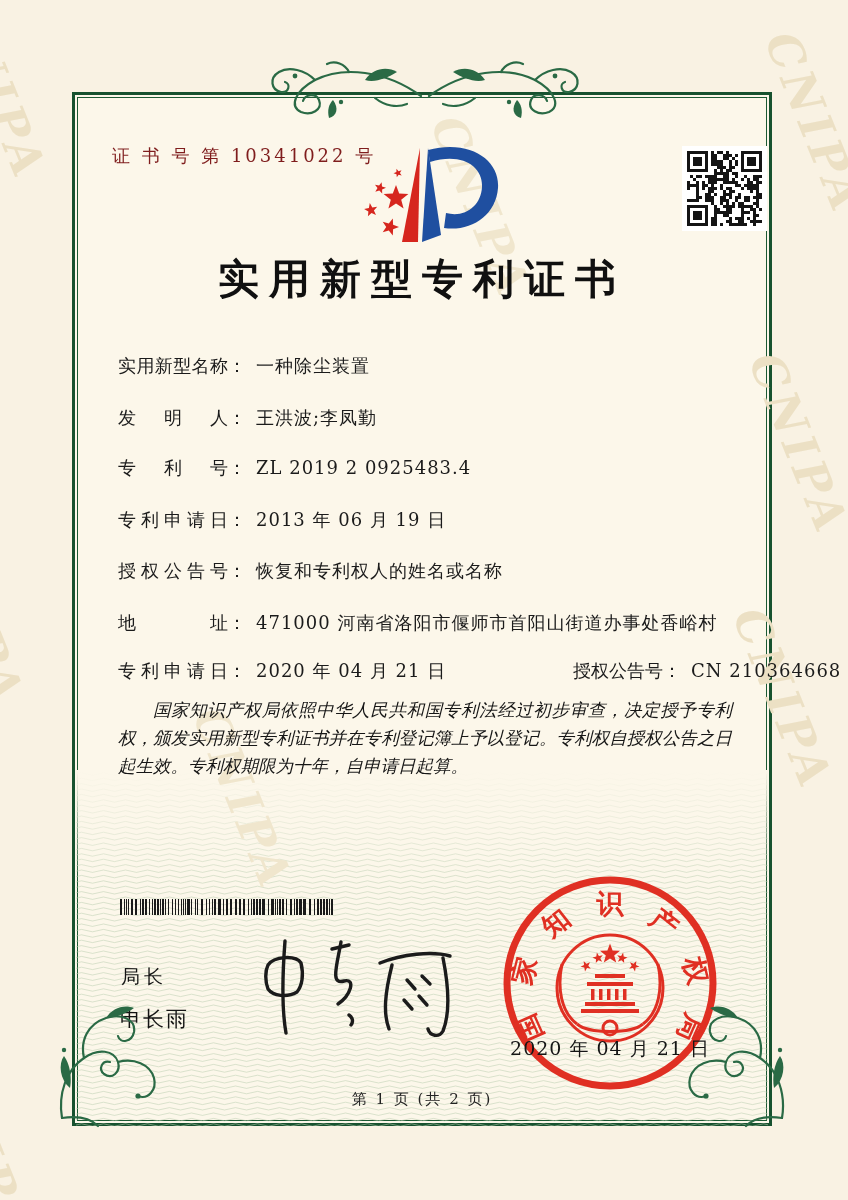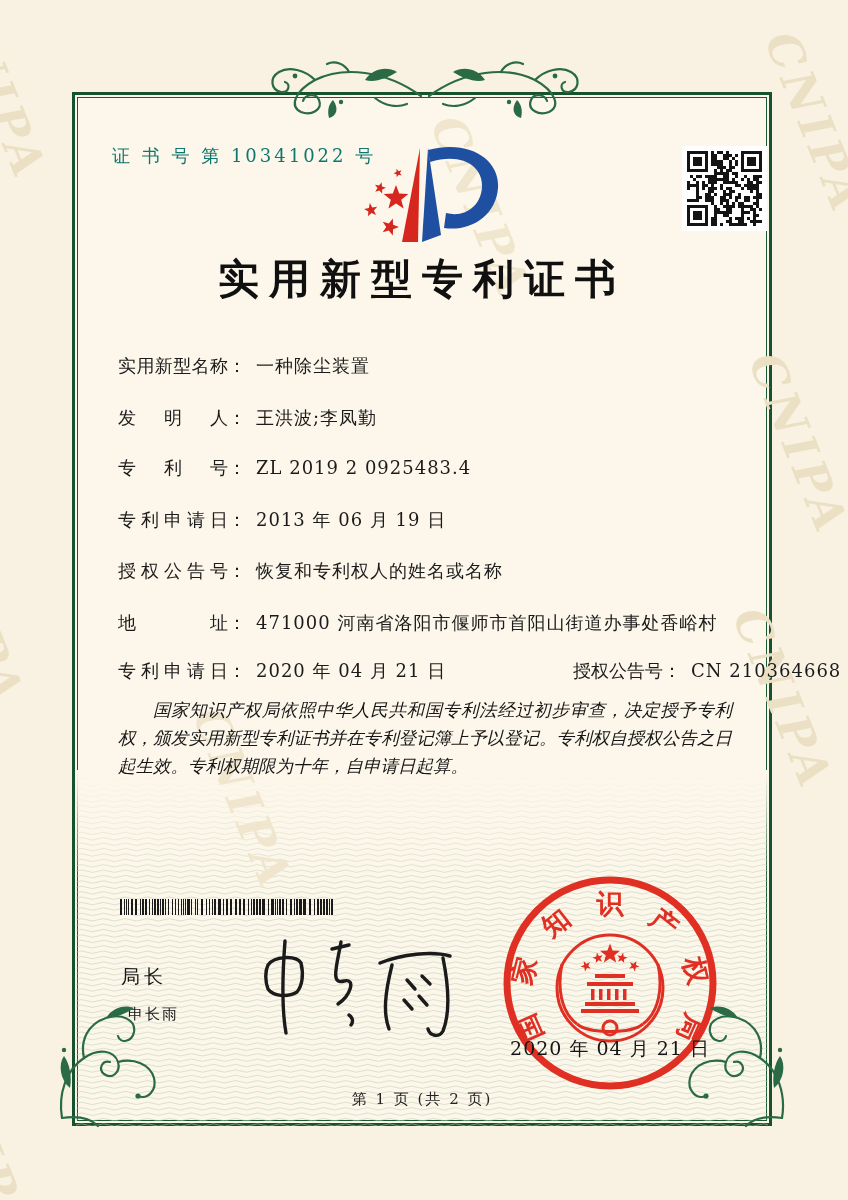--- a/index.html
+++ b/index.html
@@ -25,41 +25,41 @@
   .wavezone{position:absolute;left:76px;top:770px;width:692px;height:356px;z-index:0;overflow:hidden;}
   .wavefade{position:absolute;left:0;top:0;width:100%;height:110px;
     background:linear-gradient(180deg,#fcf7ea 0%,rgba(252,247,234,0) 100%);}
   
   .orn{position:absolute;z-index:3;}
   .orn path{stroke:#2a6a45;stroke-width:2.2;fill:none;stroke-linecap:round;}
   .orn .leaf{fill:#2a6a45;stroke:none;}
   .orn circle{fill:#2a6a45;}
   
   .content{position:absolute;inset:0;z-index:2;}
-  .cert-no{position:absolute;left:112px;top:144px;font-size:18px;letter-spacing:3px;color:#0f766e;}
+  .cert-no{position:absolute;left:112px;top:144px;font-size:18px;letter-spacing:3px;color:#7f1d1d;}
   .logo{position:absolute;left:362px;top:130px;width:185px;height:126px;}
   .qr{position:absolute;left:682px;top:146px;width:85px;height:85px;background:#fff;}
   .title{
     position:absolute;left:72px;top:252px;width:700px;text-align:center;
     font-size:41px;font-weight:bold;letter-spacing:10px;color:#101010;
   }
   .field{position:absolute;left:118px;font-size:18px;color:#1b1b1b;white-space:nowrap;}
   .f-label{display:inline-block;width:110px;text-align:justify;text-align-last:justify;vertical-align:top;}
   .f-colon{display:inline-block;margin-right:10px;}
   .f-value{letter-spacing:1px;}
   .grant2{position:absolute;left:455px;top:0;}
   .body-text{
     position:absolute;left:118px;top:696px;width:614px;
     font-size:17.5px;line-height:28px;font-style:italic;color:#161616;text-align:justify;
   }
   .body-text p{margin:0;text-indent:2em;}
   .barcode{position:absolute;left:120px;top:899px;width:216px;height:16px;display:flex;align-items:stretch;}
   .barcode i{display:block;height:100%;}
   .signer-title{position:absolute;left:121px;top:964px;font-size:19px;letter-spacing:4px;color:#141414;}
-  .signer-name{position:absolute;left:128px;top:1005px;font-size:15px;letter-spacing:2px;color:#141414;}
+  .signer-name{position:absolute;left:120px;top:1005px;font-size:21px;letter-spacing:2px;color:#141414;}
   .signature{position:absolute;left:252px;top:933px;width:210px;height:110px;}
   .signature path{stroke:#1b1b1b;stroke-width:3.4;fill:none;stroke-linecap:round;stroke-linejoin:round;}
   .seal{position:absolute;left:499px;top:872px;width:222px;height:222px;mix-blend-mode:multiply;opacity:.95;}
   .seal .red{fill:#df2418;}
   .seal .ring{fill:none;stroke:#df2418;stroke-width:7;}
   .seal .thin{fill:none;stroke:#df2418;stroke-width:3;}
   .seal text{fill:#df2418;font-size:27px;font-weight:bold;font-family:"DejaVu Serif","Liberation Serif",serif;text-anchor:middle;}
   .seal-date{
     position:absolute;left:499px;top:1036px;width:222px;text-align:center;
     font-size:19px;letter-spacing:1px;color:#151515;z-index:4;white-space:nowrap;

